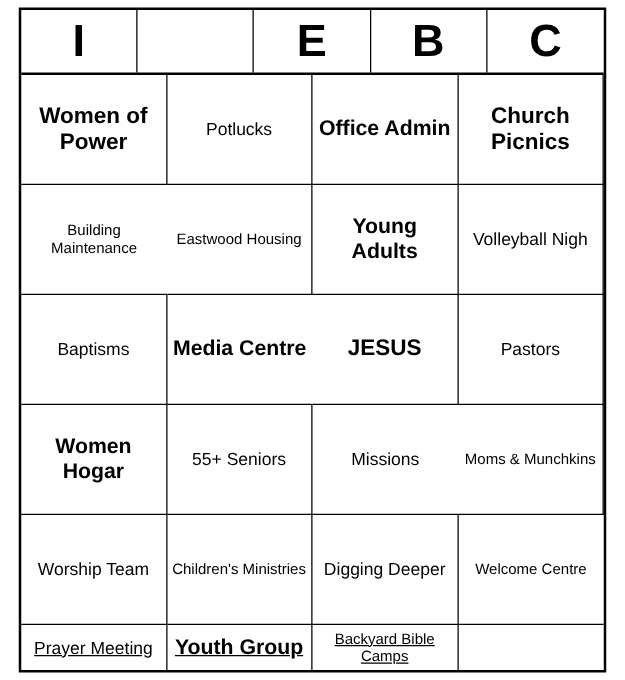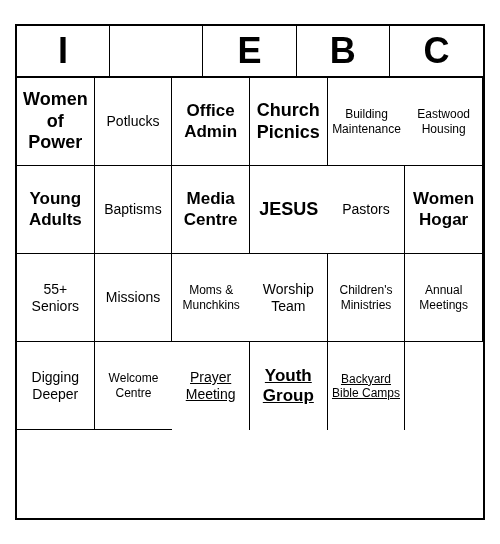--- a/index.html
+++ b/index.html
@@ -25,21 +25,21 @@
       text-align: center;
       font-size: 36px;
       font-weight: bold;
       padding: 4px 0;
       border-right: 1px solid #000;
     }
     .header-cell:first-child { border-left: none; }
     .header-cell:last-child { border-right: none; }
     .bingo-grid {
       display: grid;
-      grid-template-columns: repeat(6, 1fr);
+      grid-template-columns: repeat(4, 1fr);
       grid-template-rows: repeat(5, 88px);
     }
     .cell {
       border-right: 1px solid #000;
       border-bottom: 1px solid #000;
       display: flex;
       align-items: center;
       justify-content: center;
       text-align: center;
       padding: 4px;
@@ -93,20 +93,23 @@
       <div class="cell">
         <span class="cell-text size-sm">Building Maintenance</span>
       </div>
       <div class="cell">
         <span class="cell-text size-sm">Eastwood Housing</span>
       </div>
       <div class="cell">
         <span class="cell-text size-xl">Young Adults</span>
       </div>
       <div class="cell">
+        <span class="cell-text size-md">Volleyball Nigh</span>
+      </div>
+      <div class="cell">
         <span class="cell-text size-md">Baptisms</span>
       </div>
       <div class="cell">
         <span class="cell-text size-xl">Media Centre</span>
       </div>
       <div class="cell">
         <span class="cell-text size-lg">JESUS</span>
       </div>
       <div class="cell">
         <span class="cell-text size-md">Pastors</span>
@@ -123,23 +126,20 @@
       <div class="cell">
         <span class="cell-text size-sm">Moms &amp; Munchkins</span>
       </div>
       <div class="cell">
         <span class="cell-text size-md">Worship Team</span>
       </div>
       <div class="cell">
         <span class="cell-text size-sm">Children's Ministries</span>
       </div>
       <div class="cell">
-        <span class="cell-text size-sm">Annual Meetings</span>
-      </div>
-      <div class="cell">
         <span class="cell-text size-md">Digging Deeper</span>
       </div>
       <div class="cell">
         <span class="cell-text size-sm">Welcome Centre</span>
       </div>
       <div class="cell">
         <span class="cell-text size-md">Prayer Meeting</span>
       </div>
       <div class="cell">
         <span class="cell-text size-xl">Youth Group</span>

